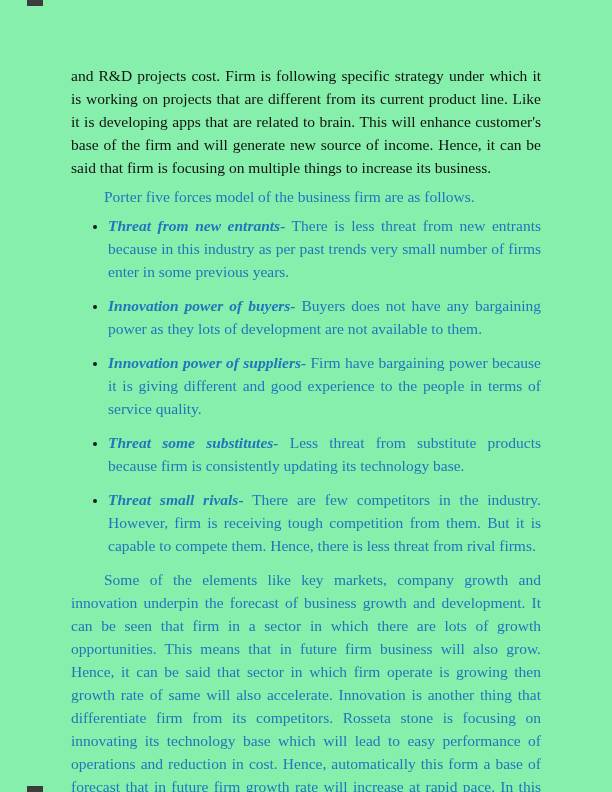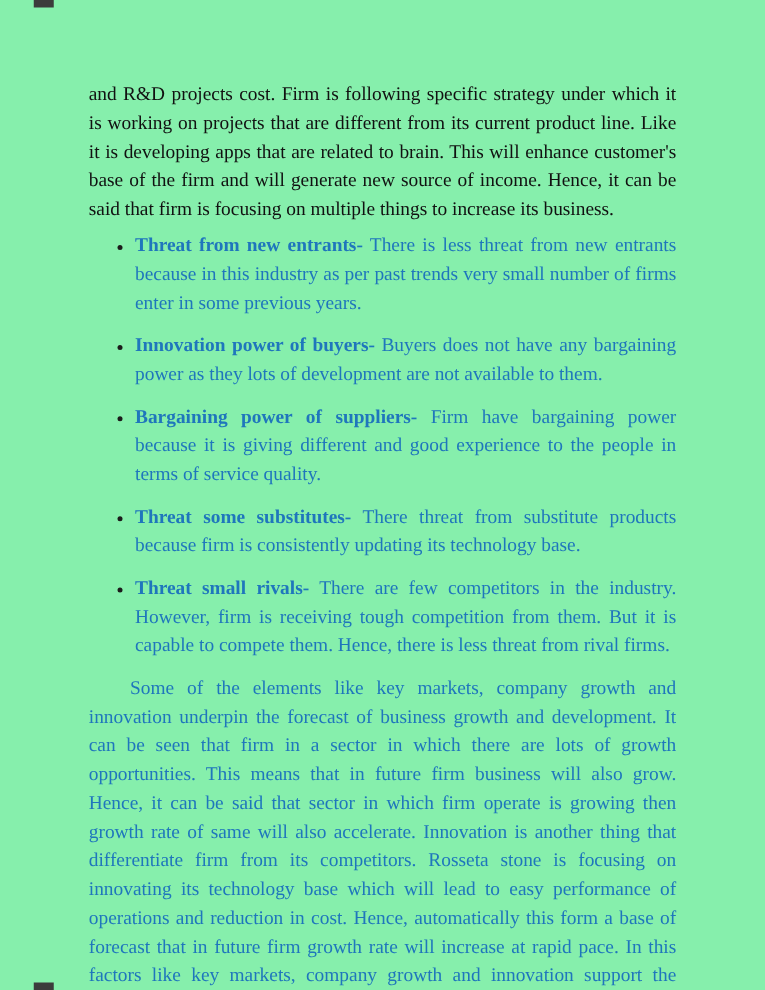--- a/index.html
+++ b/index.html
@@ -39,20 +39,21 @@
     margin: 0 0 11px 0;
     text-align: justify;
     color: #1f76bc;
   }
   .bullets li::marker {
     color: #1b1b1b;
     font-size: 14px;
   }
   .lead {
     font-weight: bold;
+    font-style: italic;
   }
   .artifact {
     position: absolute;
     background: #3c3c3c;
   }
   .artifact-top {
     left: 27px; top: 0; width: 16px; height: 6px;
   }
   .artifact-bottom {
     left: 27px; bottom: 0; width: 16px; height: 6px;
@@ -60,33 +61,34 @@
 </style>
 </head>
 <body>
 
 <div class="page">
 
   <div class="artifact artifact-top"></div>
 
   <p class="para">and R&amp;D projects cost. Firm is following specific strategy under which it is working on projects that are different from its current product line. Like it is developing apps that are related to brain. This will enhance customer's base of the firm and will generate new source of income. Hence, it can be said that firm is focusing on multiple things to increase its business.</p>
 
+  <p class="para blue indent">Porter five forces model of the business firm are as follows.</p>
 
   <ul class="bullets">
     <li>
       <span class="lead">Threat from new entrants-</span><span> There is less threat from new entrants because in this industry as per past trends very small number of firms enter in some previous years.</span>
     </li>
     <li>
       <span class="lead">Innovation power of buyers-</span><span> Buyers does not have any bargaining power as they lots of development are not available to them.</span>
     </li>
     <li>
-      <span class="lead">Bargaining power of suppliers-</span><span> Firm have bargaining power because it is giving different and good experience to the people in terms of service quality.</span>
+      <span class="lead">Innovation power of suppliers-</span><span> Firm have bargaining power because it is giving different and good experience to the people in terms of service quality.</span>
     </li>
     <li>
-      <span class="lead">Threat some substitutes-</span><span> There threat from substitute products because firm is consistently updating its technology base.</span>
+      <span class="lead">Threat some substitutes-</span><span> Less threat from substitute products because firm is consistently updating its technology base.</span>
     </li>
     <li>
       <span class="lead">Threat small rivals-</span><span> There are few competitors in the industry. However, firm is receiving tough competition from them. But it is capable to compete them. Hence, there is less threat from rival firms.</span>
     </li>
   </ul>
 
   <p class="para blue indent">Some of the elements like key markets, company growth and innovation underpin the forecast of business growth and development. It can be seen that firm in a sector in which there are lots of growth opportunities. This means that in future firm business will also grow. Hence, it can be said that sector in which firm operate is growing then growth rate of same will also accelerate. Innovation is another thing that differentiate firm from its competitors. Rosseta stone is focusing on innovating its technology base which will lead to easy performance of operations and reduction in cost. Hence, automatically this form a base of forecast that in future firm growth rate will increase at rapid pace. In this factors like key markets, company growth and innovation support the forecast of business growth and development.</p>
 
   <div class="artifact artifact-bottom"></div>
 

